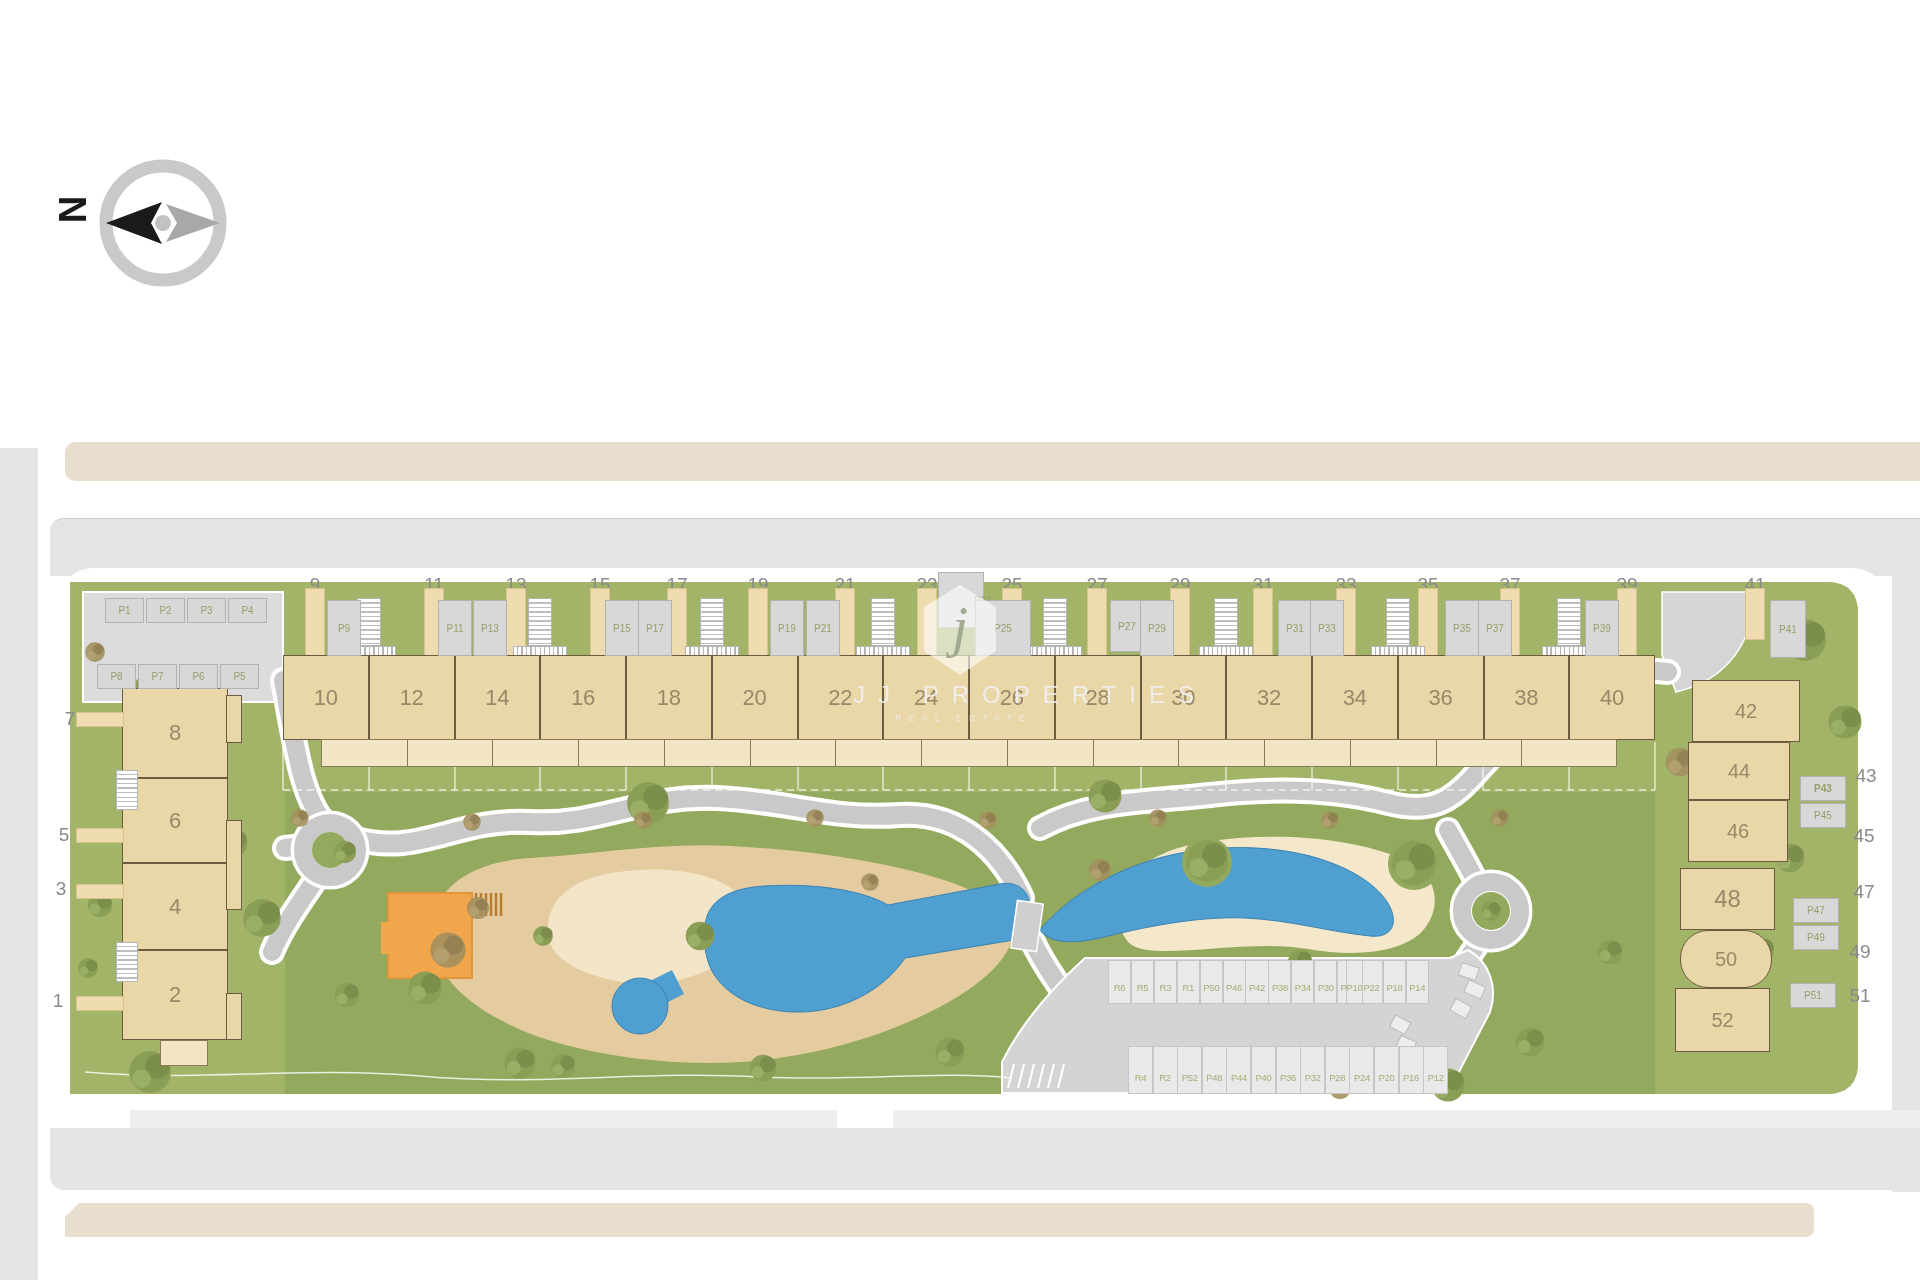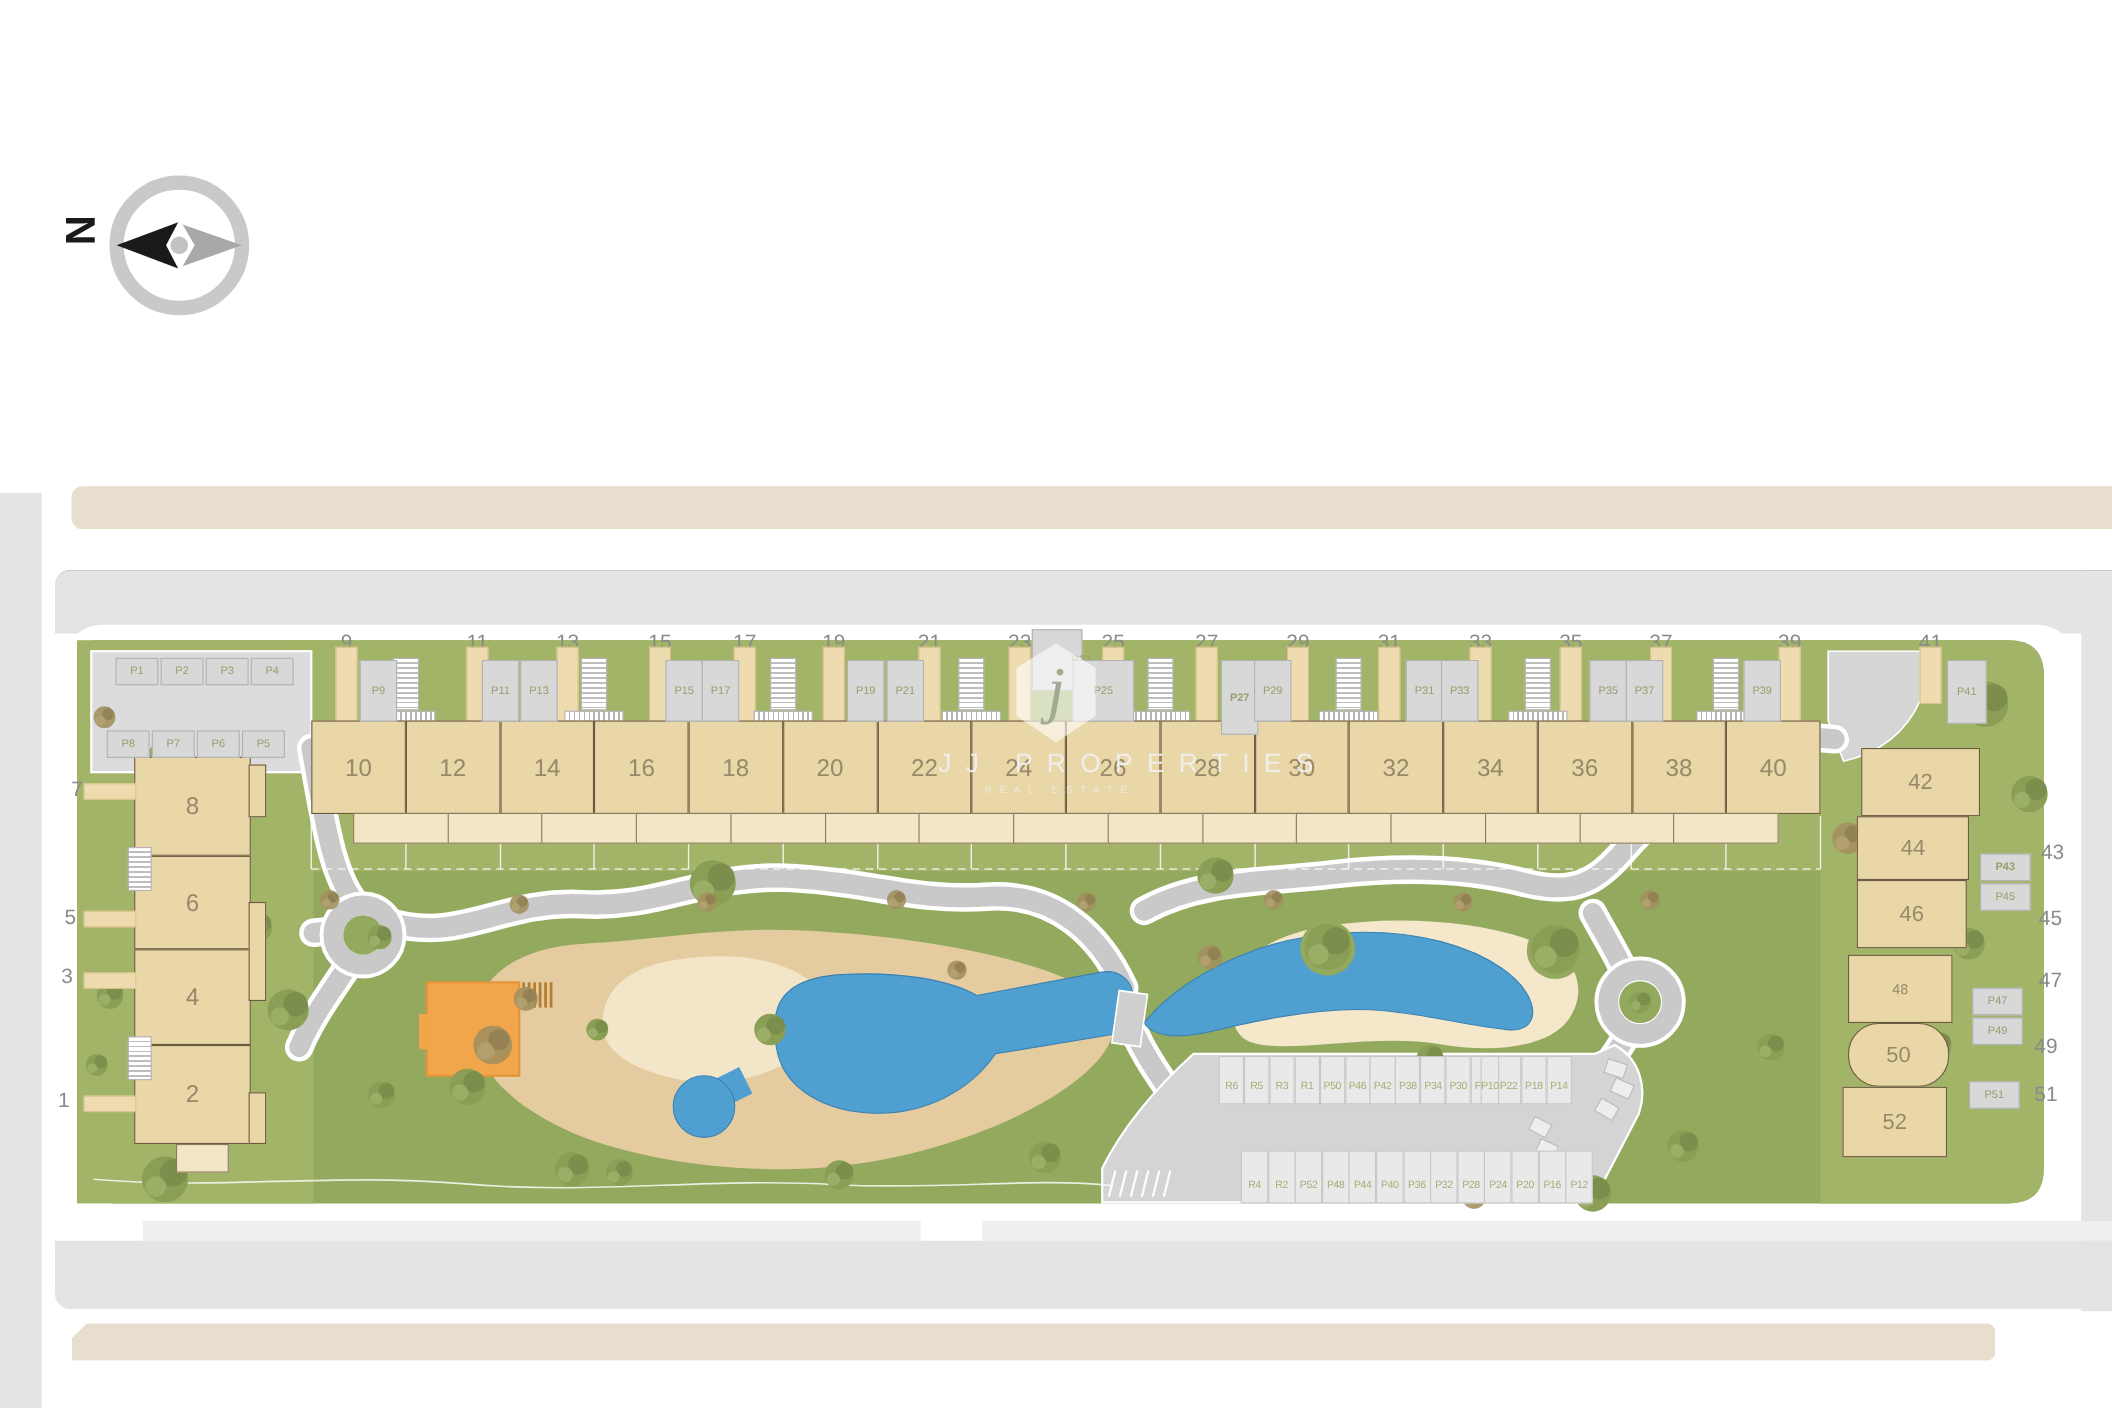--- a/index.html
+++ b/index.html
@@ -237,21 +237,21 @@
       <div class="walkway" style="left:1745px;top:588px;width:20px;height:52px;"></div>
       <div class="pbox" style="left:327px;top:600px;width:34px;height:56px;">P9</div>
       <div class="pbox" style="left:438px;top:600px;width:34px;height:56px;">P11</div>
       <div class="pbox" style="left:473px;top:600px;width:34px;height:56px;">P13</div>
       <div class="pbox" style="left:605px;top:600px;width:34px;height:56px;">P15</div>
       <div class="pbox" style="left:638px;top:600px;width:34px;height:56px;">P17</div>
       <div class="pbox" style="left:770px;top:600px;width:34px;height:56px;">P19</div>
       <div class="pbox" style="left:806px;top:600px;width:34px;height:56px;">P21</div>
       <div class="pbox" style="left:938px;top:572px;width:22px;height:56px;padding-left:44px;">P23</div>
       <div class="pbox" style="left:975px;top:600px;width:56px;height:56px;">P25</div>
-      <div class="pbox" style="left:1110px;top:600px;width:34px;height:68px;font-weight:bold;">P27</div>
+      <div class="pbox" style="left:1110px;top:600px;width:34px;height:52px;">P27</div>
       <div class="pbox" style="left:1140px;top:600px;width:34px;height:56px;">P29</div>
       <div class="pbox" style="left:1278px;top:600px;width:34px;height:56px;">P31</div>
       <div class="pbox" style="left:1310px;top:600px;width:34px;height:56px;">P33</div>
       <div class="pbox" style="left:1445px;top:600px;width:34px;height:56px;">P35</div>
       <div class="pbox" style="left:1478px;top:600px;width:34px;height:56px;">P37</div>
       <div class="pbox" style="left:1585px;top:600px;width:34px;height:56px;">P39</div>
       <div class="stairV" style="left:357px;top:598px;width:24px;height:48px;"></div>
       <div class="stairH" style="left:342px;top:646px;width:54px;height:12px;"></div>
       <div class="stairV" style="left:528px;top:598px;width:24px;height:48px;"></div>
       <div class="stairH" style="left:513px;top:646px;width:54px;height:12px;"></div>
@@ -320,21 +320,21 @@
       <div class="walkway" style="left:76px;top:996px;width:48px;height:15px;"></div>
       <div class="stairV" style="left:116px;top:770px;width:22px;height:40px;"></div>
       <div class="stairV" style="left:116px;top:942px;width:22px;height:40px;"></div>
       <div class="street-num" style="left:70px;top:708px;">7</div>
       <div class="street-num" style="left:64px;top:824px;">5</div>
       <div class="street-num" style="left:61px;top:878px;">3</div>
       <div class="street-num" style="left:58px;top:990px;">1</div>
       <div class="house" style="left:1692px;top:680px;width:108px;height:62px;font-size:20px;">42</div>
       <div class="house" style="left:1688px;top:742px;width:102px;height:58px;font-size:20px;">44</div>
       <div class="house" style="left:1688px;top:800px;width:100px;height:62px;font-size:20px;">46</div>
-      <div class="house" style="left:1680px;top:868px;width:95px;height:62px;font-size:13px;">48</div>
+      <div class="house" style="left:1680px;top:868px;width:95px;height:62px;font-size:24px;">48</div>
       <div class="house" style="left:1680px;top:930px;width:92px;height:58px;font-size:20px;border-radius:28px;">50</div>
       <div class="house" style="left:1675px;top:988px;width:95px;height:64px;font-size:20px;">52</div>
       <div class="pbox" style="left:1770px;top:600px;width:36px;height:58px;">P41</div>
       <div class="pbox" style="left:1800px;top:776px;width:46px;height:25px;font-weight:bold;">P43</div>
       <div class="pbox" style="left:1800px;top:803px;width:46px;height:25px;">P45</div>
       <div class="pbox" style="left:1793px;top:898px;width:46px;height:25px;">P47</div>
       <div class="pbox" style="left:1793px;top:925px;width:46px;height:25px;">P49</div>
       <div class="pbox" style="left:1790px;top:983px;width:46px;height:25px;">P51</div>
       <div class="street-num" style="left:1866px;top:765px;">43</div>
       <div class="street-num" style="left:1864px;top:825px;">45</div>

